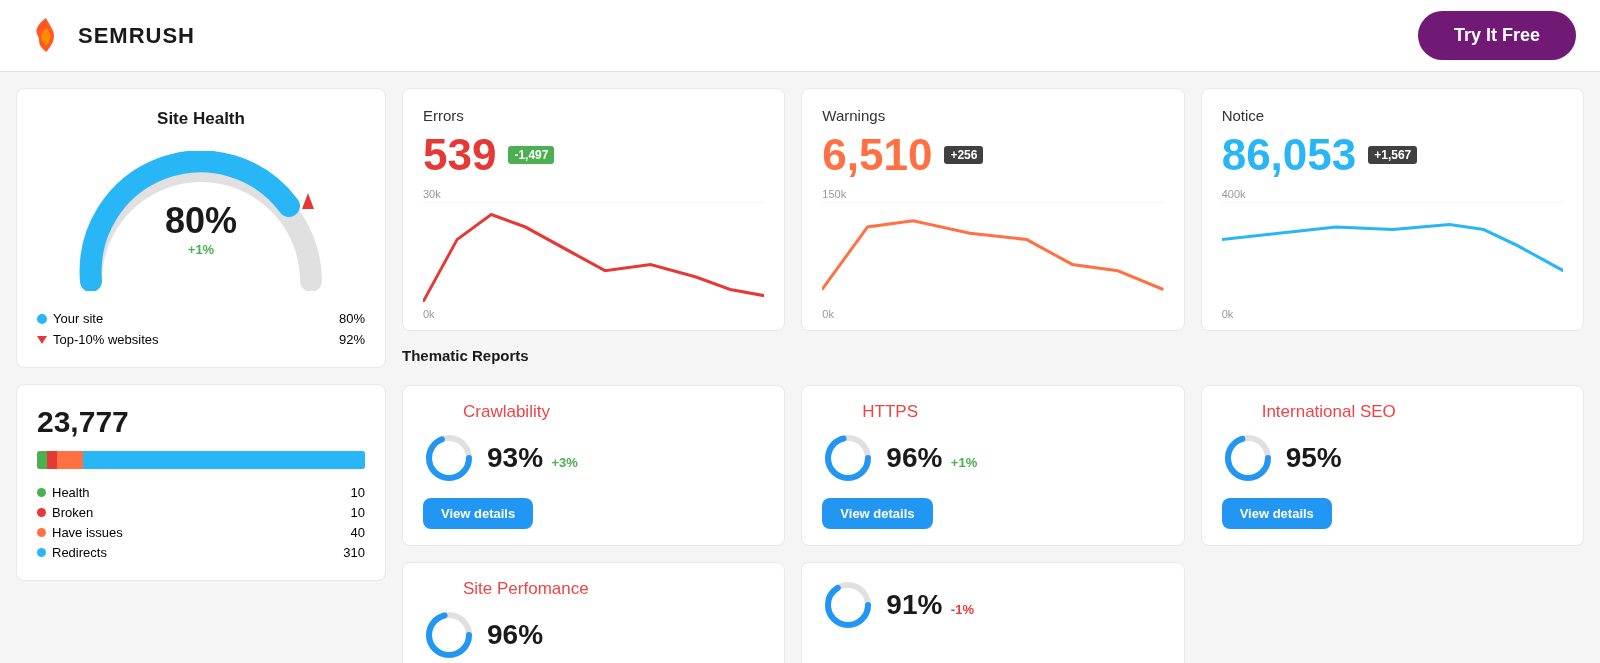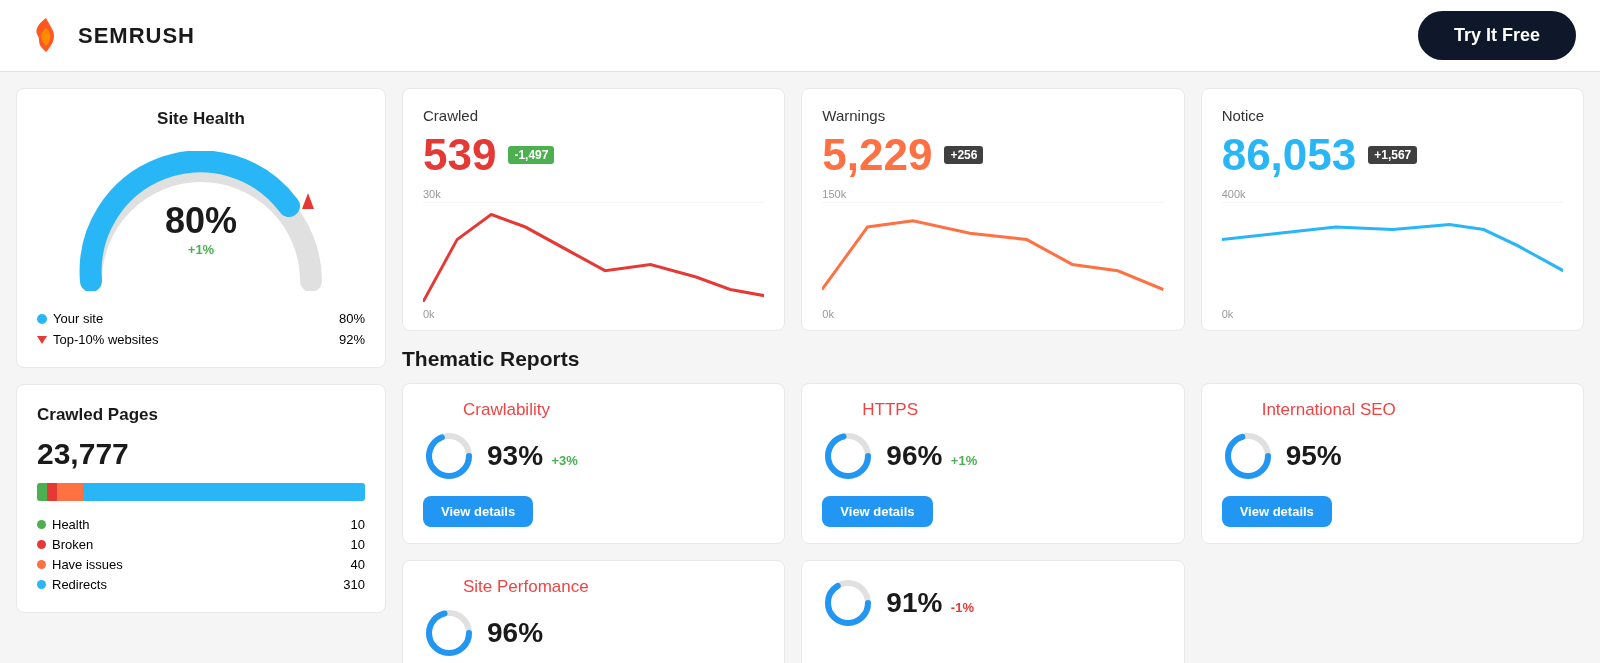--- a/index.html
+++ b/index.html
@@ -24,21 +24,21 @@
       width: 44px;
       height: 44px;
     }
     .logo-text {
       font-size: 22px;
       font-weight: 900;
       color: #1a1a1a;
       letter-spacing: 1px;
     }
     .try-btn {
-      background: #0f172a;
+      background: #701a75;
       color: #fff;
       border: none;
       border-radius: 30px;
       padding: 14px 36px;
       font-size: 18px;
       font-weight: 700;
       cursor: pointer;
     }
 
     
@@ -229,24 +229,24 @@
       margin-bottom: 2px;
     }
     .metric-axis-bottom {
       font-size: 11px;
       color: #999;
       margin-top: 2px;
     }
 
     
     .thematic-title {
-      font-size: 21px;
+      font-size: 15px;
       font-weight: 700;
       color: #1a1a1a;
-      margin-bottom: 12px;
+      margin-bottom: 21px;
     }
     .thematic-grid {
       display: grid;
       grid-template-columns: 1fr 1fr 1fr;
       gap: 16px;
     }
     .thematic-card {
       background: #fff;
       border-radius: 8px;
       border: 1px solid #e8e8e8;
@@ -350,21 +350,20 @@
           <div style="display:flex;align-items:center;">
             <span class="legend-triangle"></span>
             <span>Top-10% websites</span>
           </div>
           <span>92%</span>
         </div>
       </div>
     </div>
 
     <div class="card">
-      <div class="card-title">Crawled Pages</div>
       <div class="crawled-count">23,777</div>
       <div class="bar-container">
         <div class="bar-seg" style="width:3%;background:#4caf50;"></div>
         <div class="bar-seg" style="width:3%;background:#e53935;"></div>
         <div class="bar-seg" style="width:8%;background:#ff7043;"></div>
         <div class="bar-seg" style="width:86%;background:#29b6f6;"></div>
       </div>
       <div class="crawled-legend">
         <div class="crawled-legend-row">
           <div class="crawled-legend-left">
@@ -397,37 +396,37 @@
       </div>
     </div>
 
   </div>
 
   <div class="content">
 
     <div class="metrics-row">
 
       <div class="metric-card">
-        <div class="metric-label">Crawled</div>
+        <div class="metric-label">Errors</div>
         <div class="metric-value-row">
           <span class="metric-value color-red">539</span>
           <span class="metric-badge badge-green">-1,497</span>
         </div>
         <div class="metric-axis-top">30k</div>
         <svg class="metric-chart" viewBox="0 0 300 80" preserveAspectRatio="none">
           <line x1="0" y1="0" x2="300" y2="0" stroke="#e0e0e0" stroke-width="0.5"></line>
           <polyline points="0,80 30,30 60,10 90,20 130,40 160,55 200,50 240,60 270,70 300,75" fill="none" stroke="#e53935" stroke-width="2.5"></polyline>
         </svg>
         <div class="metric-axis-bottom">0k</div>
       </div>
 
       <div class="metric-card">
         <div class="metric-label">Warnings</div>
         <div class="metric-value-row">
-          <span class="metric-value color-orange">5,229</span>
+          <span class="metric-value color-orange">6,510</span>
           <span class="metric-badge badge-red">+256</span>
         </div>
         <div class="metric-axis-top">150k</div>
         <svg class="metric-chart" viewBox="0 0 300 80" preserveAspectRatio="none">
           <line x1="0" y1="0" x2="300" y2="0" stroke="#e0e0e0" stroke-width="0.5"></line>
           <polyline points="0,70 40,20 80,15 130,25 180,30 220,50 260,55 300,70" fill="none" stroke="#ff7043" stroke-width="2.5"></polyline>
         </svg>
         <div class="metric-axis-bottom">0k</div>
       </div>
 

